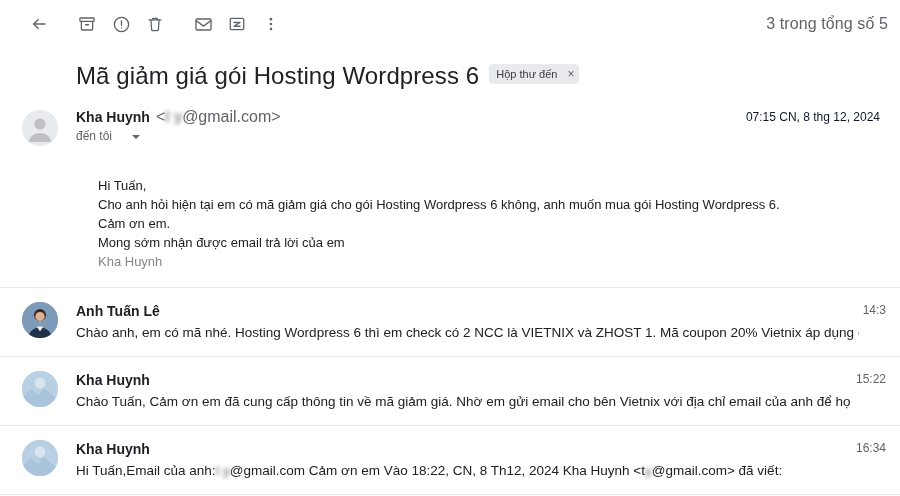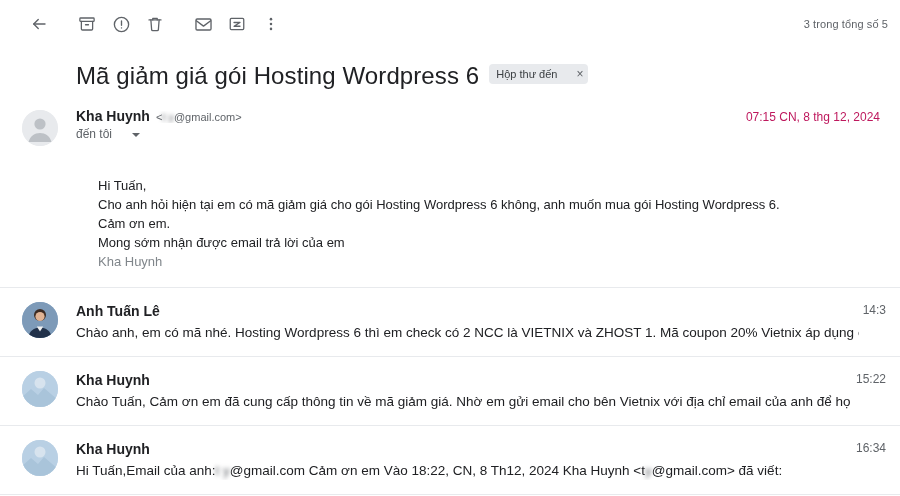--- a/index.html
+++ b/index.html
@@ -38,21 +38,21 @@
     display: flex;
     align-items: center;
     justify-content: center;
     color: #5f6368;
     cursor: pointer;
     flex: 0 0 auto;
   }
   .tb-gap { width: 14px; flex: 0 0 auto; }
   .tb-spacer { flex: 1 1 auto; }
   .tb-count {
-    font-size: 11px;
+    font-size: 16px;
     color: #5f6368;
     white-space: nowrap;
     padding-right: 2px;
     letter-spacing: .1px;
   }
 
   
   .subject-row {
     display: flex;
     align-items: center;
@@ -68,21 +68,21 @@
   .label-chip {
     margin-left: 10px;
     background: #e8eaed;
     color: #3c4043;
     font-size: 11px;
     line-height: 16px;
     border-radius: 4px;
     padding: 2px 5px 2px 7px;
     display: inline-flex;
     align-items: center;
-    gap: 19px;
+    gap: 10px;
     white-space: nowrap;
     position: relative;
     top: -2px;
   }
   .label-chip .x {
     font-size: 12px;
     color: #5f6368;
     cursor: pointer;
     line-height: 10px;
   }
@@ -119,21 +119,21 @@
     align-items: baseline;
     gap: 6px;
     white-space: nowrap;
   }
   .sender-name {
     font-size: 14px;
     font-weight: bold;
     color: #202124;
   }
   .sender-email {
-    font-size: 11px;
+    font-size: 16px;
     color: #5f6368;
     overflow: hidden;
   }
   .to-line {
     margin-top: 3px;
     font-size: 12px;
     color: #5f6368;
     display: flex;
     align-items: center;
     gap: 20px;
@@ -143,21 +143,21 @@
   .caret {
     width: 0; height: 0;
     border-left: 4px solid transparent;
     border-right: 4px solid transparent;
     border-top: 4px solid #5f6368;
     position: relative;
     top: 1px;
   }
   .msg-date {
     font-size: 12px;
-    color: #be185d;
+    color: #0f172a;
     white-space: nowrap;
     margin-left: 12px;
     padding-top: 2px;
   }
   .msg-body {
     padding: 30px 0 0 76px;
     font-size: 13px;
     line-height: 19px;
     color: #202124;
   }

